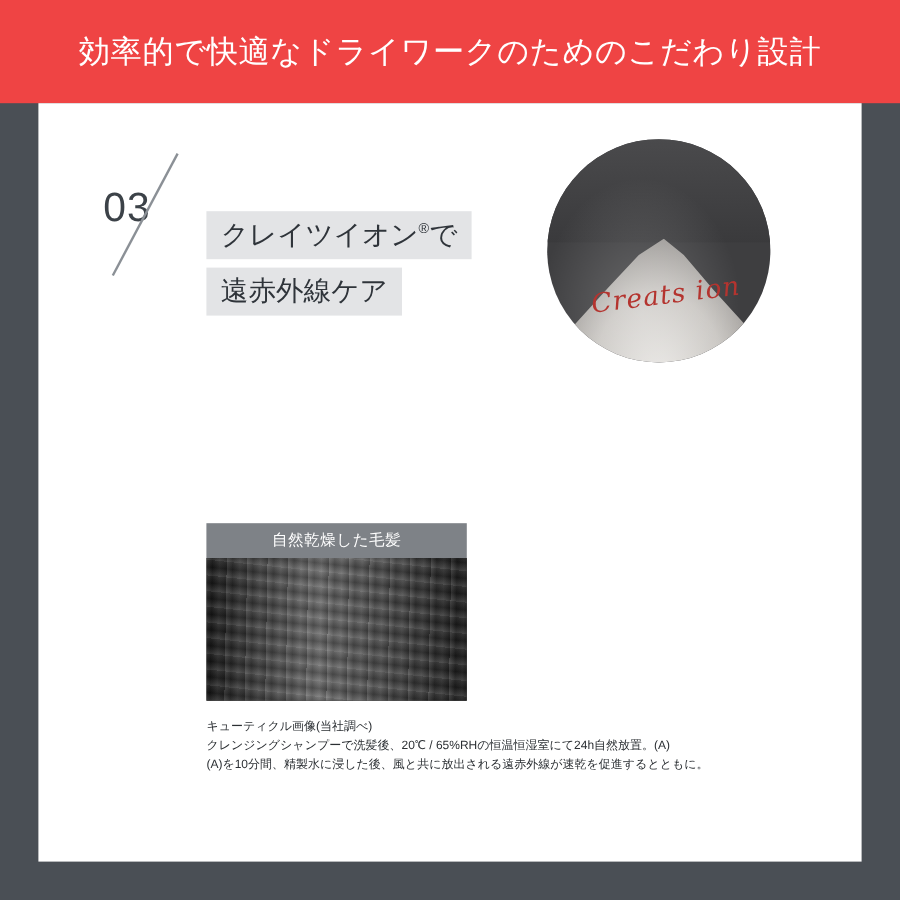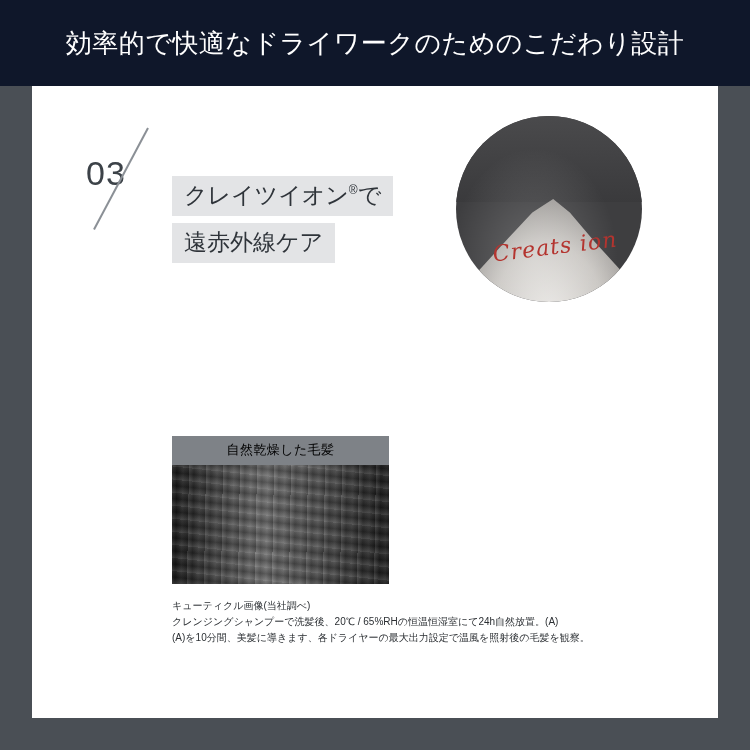--- a/index.html
+++ b/index.html
@@ -19,21 +19,21 @@
     height: 750px;
     box-sizing: border-box;
   }
   
   .header {
     position: absolute;
     left: 0;
     top: 0;
     width: 750px;
     height: 86px;
-    background: #0f172a;
+    background: #ef4444;
     display: flex;
     align-items: center;
     justify-content: center;
     text-align: right;
   }
   .header-title {
     color: #ffffff;
     font-size: 26px;
     letter-spacing: 0.5px;
     font-weight: 400;
@@ -152,21 +152,21 @@
     top: 350px;
     width: 447px;
     display: flex;
     gap: 13px;
   }
   .compare-item {
     width: 217px;
   }
   .compare-cap {
     background: #7e8287;
-    color: #000000;
+    color: #ffffff;
     font-size: 13px;
     text-align: center;
     padding: 5px 0 6px 0;
     letter-spacing: 0.4px;
   }
   .compare-img {
     position: relative;
     height: 119px;
     overflow: hidden;
     background: #2b2b2b;
@@ -231,17 +231,17 @@
         <div class="compare-cap">自然乾燥した毛髪</div>
         <div class="compare-img">
           <div class="hair-a"></div>
         </div>
       </div>
     </div>
 
     <div class="footnote">
       <div>キューティクル画像(当社調べ)</div>
       <div>クレンジングシャンプーで洗髪後、20℃ / 65%RHの恒温恒湿室にて24h自然放置。(A)</div>
-      <div>(A)を10分間、美髪に導きます、各ドライヤーの最大出力設定で温風を照射後の毛髪を観察。</div>
+      <div>(A)を10分間、精製水に浸した後、風と共に放出される遠赤外線が速乾を促進するとともに。</div>
     </div>
 
   </div>
 </div>
 
 </body></html>

